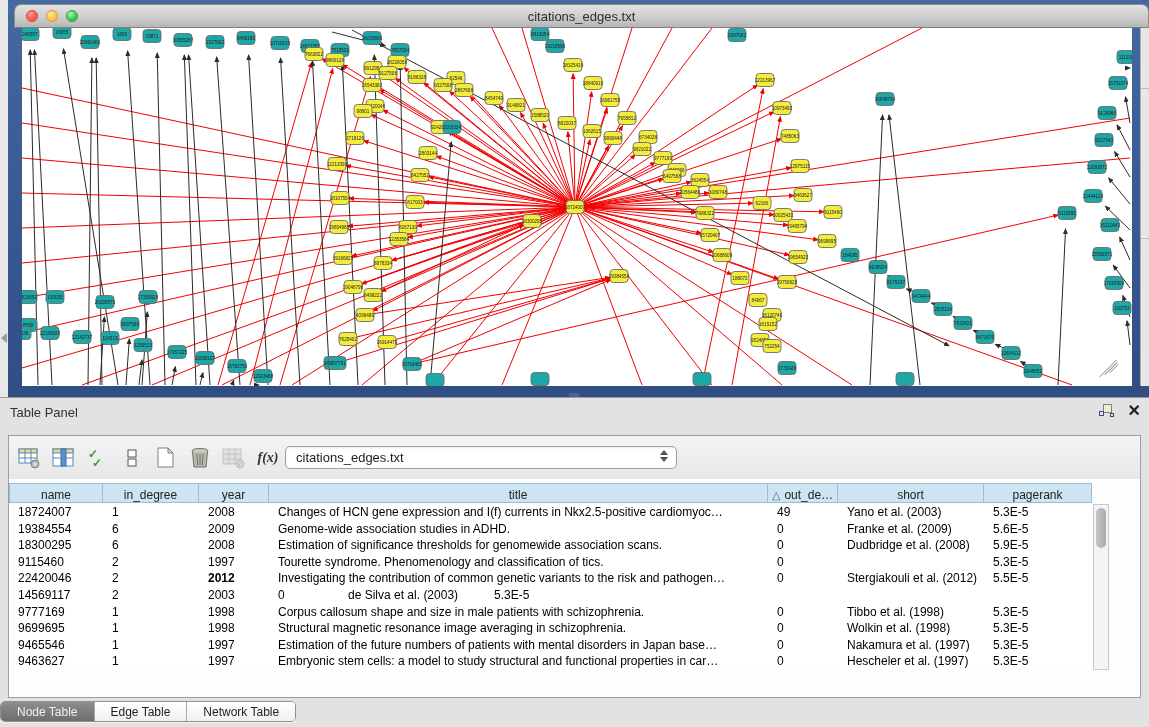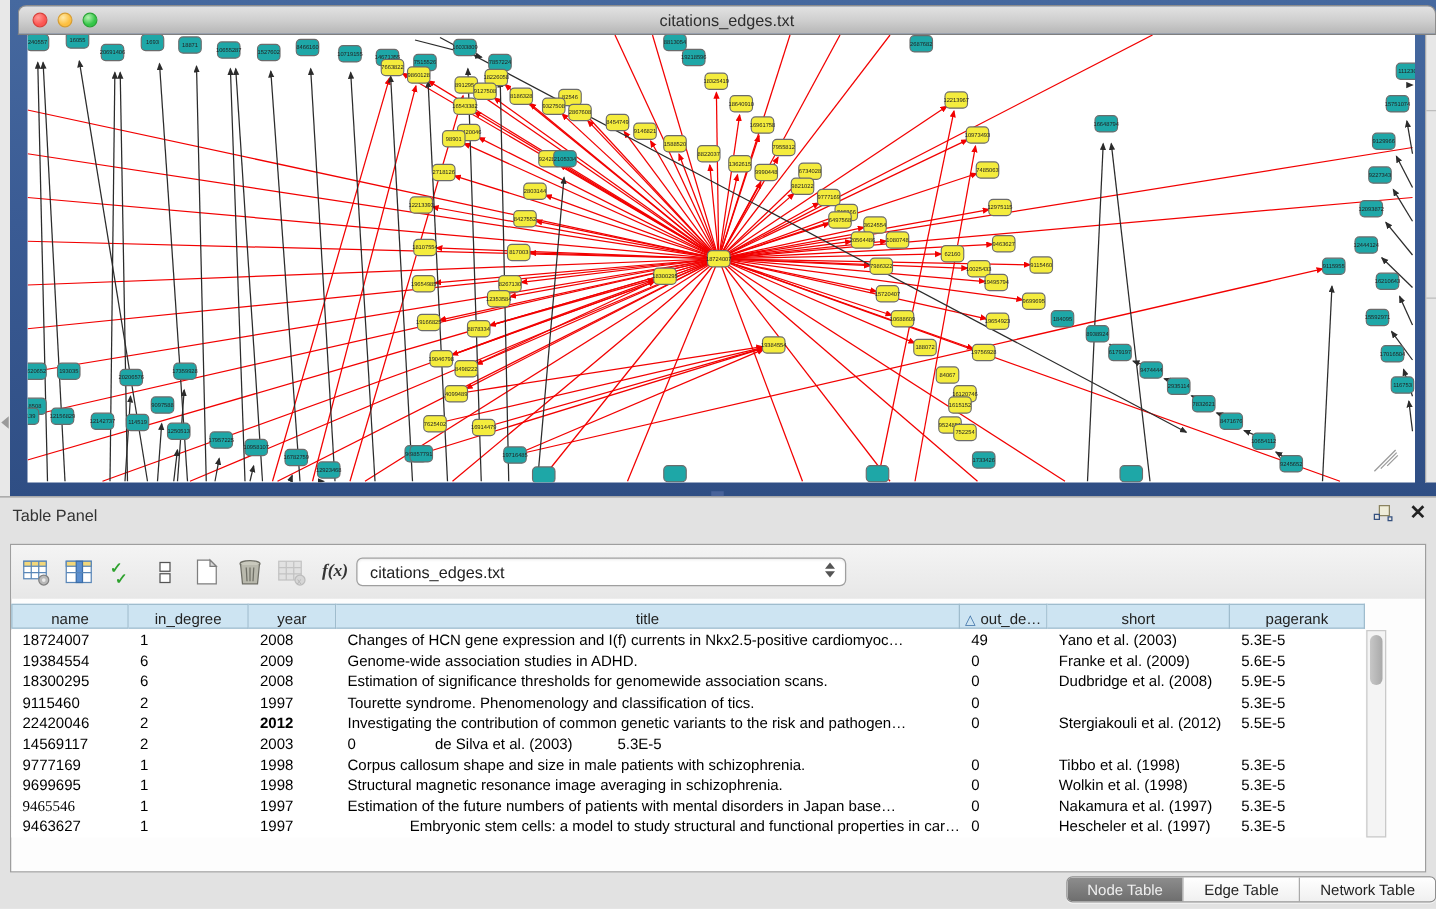--- a/index.html
+++ b/index.html
@@ -61,21 +61,21 @@
   .th { background:#cde4f2; border-right:1px solid #9fbccd; border-top:1px solid #9fbccd; border-bottom:1px solid #9fbccd;
         font-size:12px; color:#222; display:flex; align-items:flex-end; justify-content:center; height:20px; }
   .th:first-child { border-left:1px solid #9fbccd; }
   .sort-glyph { color:#3a6ea5; margin-right:4px; font-size:11px; }
   .tbody { position:absolute; left:0; top:68px; width:1083px; }
   .tr { display:flex; height:16.6px; background:#ffffff; }
   .td { font-size:12px; color:#000; white-space:nowrap; overflow:hidden; padding-left:9px; line-height:16.6px; }
   .vscroll { position:absolute; left:1084px; top:68px; width:16px; height:166px; background:#f4f4f4; border:1px solid #c9c9c9; }
   .vthumb { position:absolute; left:2px; top:3px; width:10px; height:40px; background:linear-gradient(90deg,#c7c7c7,#a9a9a9); border-radius:5px; }
 
-  .tabbar { position:absolute; left:0; top:303px; width:1149px; height:26px; display:flex; justify-content:flex-end; }
+  .tabbar { position:absolute; left:0; top:303px; width:1149px; height:26px; display:flex; justify-content:flex-start; }
   .segmented { display:flex; height:21px; border:1px solid #8f8f8f; border-radius:5px; overflow:hidden; background:#fff;
                box-shadow:0 1px 0 rgba(255,255,255,0.6); }
   .seg { font-size:12px; color:#222; padding:0 16px; display:flex; align-items:center; background:linear-gradient(180deg,#ffffff,#f0f0f0);
          border-right:1px solid #aaa; }
   .seg:last-child { border-right:none; }
   .seg.selected { background:linear-gradient(180deg,#8d8d8d,#6e6e6e); color:#efefef; }
 </style>
 </head>
 <body>
 
@@ -963,33 +963,33 @@
           <div class="tr">
             <div class="td" style="width: 94px;">9699695</div>
             <div class="td" style="width: 96px;">1</div>
             <div class="td" style="width: 70px;">1998</div>
             <div class="td" style="width: 499px;">Structural magnetic resonance image averaging in schizophrenia.</div>
             <div class="td" style="width: 70px;">0</div>
             <div class="td" style="width: 146px;">Wolkin et al. (1998)</div>
             <div class="td" style="width: 108px;">5.3E-5</div>
           </div>
           <div class="tr">
-            <div class="td" style="width: 94px; font-family: Liberation Serif, serif;">9465546</div>
+            <div class="td" style="width: 94px;">9465546</div>
             <div class="td" style="width: 96px;">1</div>
             <div class="td" style="width: 70px;">1997</div>
             <div class="td" style="width: 499px;">Estimation of the future numbers of patients with mental disorders in Japan base…</div>
             <div class="td" style="width: 70px;">0</div>
             <div class="td" style="width: 146px;">Nakamura et al. (1997)</div>
             <div class="td" style="width: 108px;">5.3E-5</div>
           </div>
           <div class="tr">
             <div class="td" style="width: 94px;">9463627</div>
             <div class="td" style="width: 96px;">1</div>
             <div class="td" style="width: 70px;">1997</div>
-            <div class="td" style="width: 499px; text-align: right;">Embryonic stem cells: a model to study structural and functional properties in car…</div>
+            <div class="td" style="width: 499px;">Embryonic stem cells: a model to study structural and functional properties in car…</div>
             <div class="td" style="width: 70px;">0</div>
             <div class="td" style="width: 146px;">Hescheler et al. (1997)</div>
             <div class="td" style="width: 108px;">5.3E-5</div>
           </div>
         </div>
       <div class="vscroll">
           <div class="vthumb"></div>
         </div>
     </div>
 

